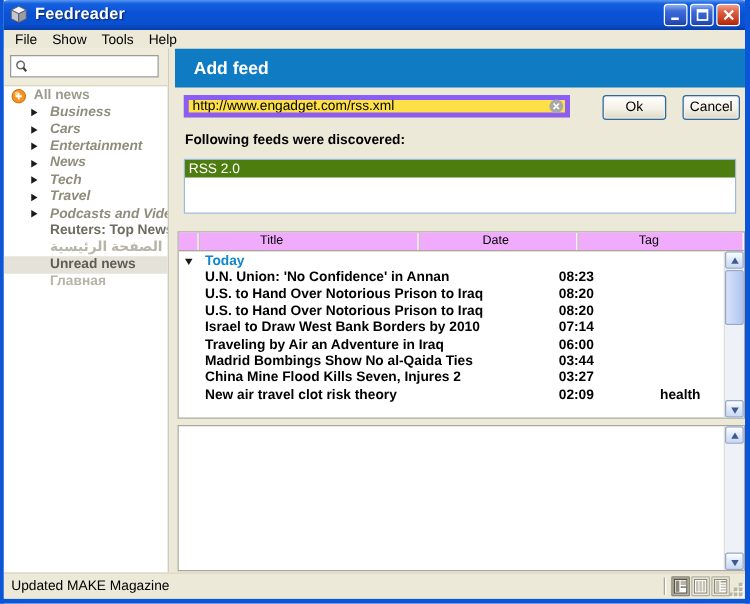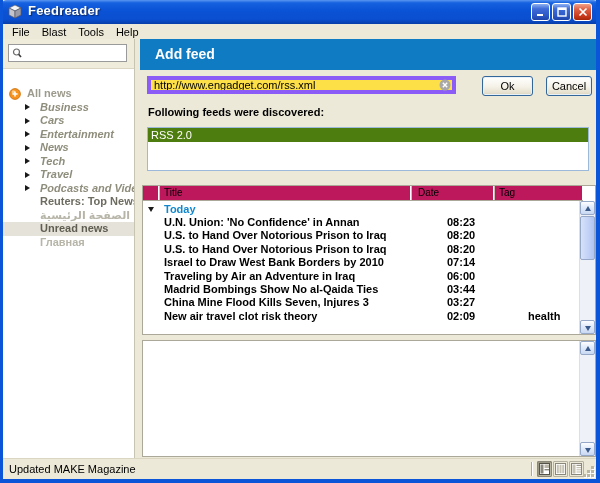--- a/index.html
+++ b/index.html
@@ -37,21 +37,21 @@
   
   .content { position:absolute; top:39px; left:0; right:0; bottom:21px; display:flex; }
   
   .sidebar { width:131px; background:#fff; position:relative; flex:none; }
   .search-panel { height:30px; background:#EFECDB; border-bottom:1px solid #DAD6C2; position:relative; }
   .search-input {
     position:absolute; left:5px; top:5px; width:119px; height:18px; background:#fff;
     border:1px solid #9A9A9A; font-size:11px; padding-left:18px;
   }
   .search-glyph { position:absolute; left:9px; top:9px; width:11px; height:11px; pointer-events:none; }
-  .tree { padding-top:18px; }
+  .tree { padding-top:1px; }
   .tree-item { position:relative; height:13.5px; line-height:13.5px; font-size:11px; font-weight:bold; cursor:default; }
   .tree-item .t-label { white-space:nowrap; overflow:hidden; display:block; }
   .tree-item.root .t-label { margin-left:24px; color:#9C9A8C; }
   .allnews-icon { position:absolute; left:6px; top:0.5px; width:12px; height:12px; }
   .tri {
     position:absolute; left:22px; top:3.5px; width:0; height:0;
     border-left:5px solid #1A1A1A; border-top:3.5px solid transparent; border-bottom:3.5px solid transparent;
   }
   .tree-item.child .t-label { margin-left:37px; color:#8F8D7C;font-style:italic; }
   .tree-item.plain .t-label { margin-left:37px; color:#6E6C60; }
@@ -85,22 +85,22 @@
     background:#fff; border:1px solid #9DB9D9;
   }
   .list-row { height:14px; line-height:14px; font-size:11px; padding-left:3px; }
   .list-row.selected { background:#4d7c0f; color:#fff; }
   
   .table {
     position:absolute; top:146px; left:2px; width:454px; height:150px;
     background:#fff; border:1px solid #ACA899;
   }
   .thead {
-    position:absolute; top:0; left:0; right:12px; height:15px; background:#be185d;
-    border-bottom:1px solid #ACA899; display:flex; font-size:10px; line-height:14px; color:#000;
+    position:absolute; top:0; left:0; right:0; height:15px; background:#f0abfc;
+    border-bottom:1px solid #ACA899; display:flex; font-size:10px; line-height:14px; color:#000;gap:44px;
   }
   .hcell { border-right:1px solid #C6C3B2; box-shadow:inset -1px 0 0 #fff; }
   .h-icon { width:17px; }
   .h-title { flex:1; padding-left:4px; }
   .h-date { width:83px; padding-left:6px; }
   .h-tag { width:88px; padding-left:4px; border-right:none; }
   .tbody { position:absolute; top:15px; left:0; right:0; bottom:0; }
   .rows { position:absolute; top:1px; left:0; right:16px; bottom:0; overflow:hidden; }
   .trow { display:flex; height:13.4px; line-height:13.4px; font-size:11px; font-weight:bold; color:#000; }
   .trow.group { height:14px; line-height:14px; color:#1187CE; }
@@ -173,21 +173,21 @@
       <div class="wbtn red">
         <svg width="10" height="10" viewBox="0 0 10 10">
             <path d="M1.5 1.5 L8.5 8.5 M8.5 1.5 L1.5 8.5" stroke="#fff" stroke-width="1.7"></path>
           </svg>
       </div>
     </div>
   </div>
 
   <div class="menubar">
     <span class="menu-item">File</span>
-    <span class="menu-item">Blast</span>
+    <span class="menu-item">Show</span>
     <span class="menu-item">Tools</span>
     <span class="menu-item">Help</span>
   </div>
 
   <div class="content">
 
     <div class="sidebar">
       <div class="search-panel">
         <input class="search-input" type="text" placeholder="" style="">
         <svg class="search-glyph" viewBox="0 0 11 11">
@@ -315,21 +315,21 @@
               <div class="c-tag"></div>
             </div>
             <div class="trow">
               <div class="c-icon"></div>
               <div class="c-title">Madrid Bombings Show No al-Qaida Ties</div>
               <div class="c-date">03:44</div>
               <div class="c-tag"></div>
             </div>
             <div class="trow">
               <div class="c-icon"></div>
-              <div class="c-title">China Mine Flood Kills Seven, Injures 3</div>
+              <div class="c-title">China Mine Flood Kills Seven, Injures 2</div>
               <div class="c-date">03:27</div>
               <div class="c-tag"></div>
             </div>
             <div class="trow">
               <div class="c-icon"></div>
               <div class="c-title">New air travel clot risk theory</div>
               <div class="c-date">02:09</div>
               <div class="c-tag">health</div>
             </div>
           </div>

